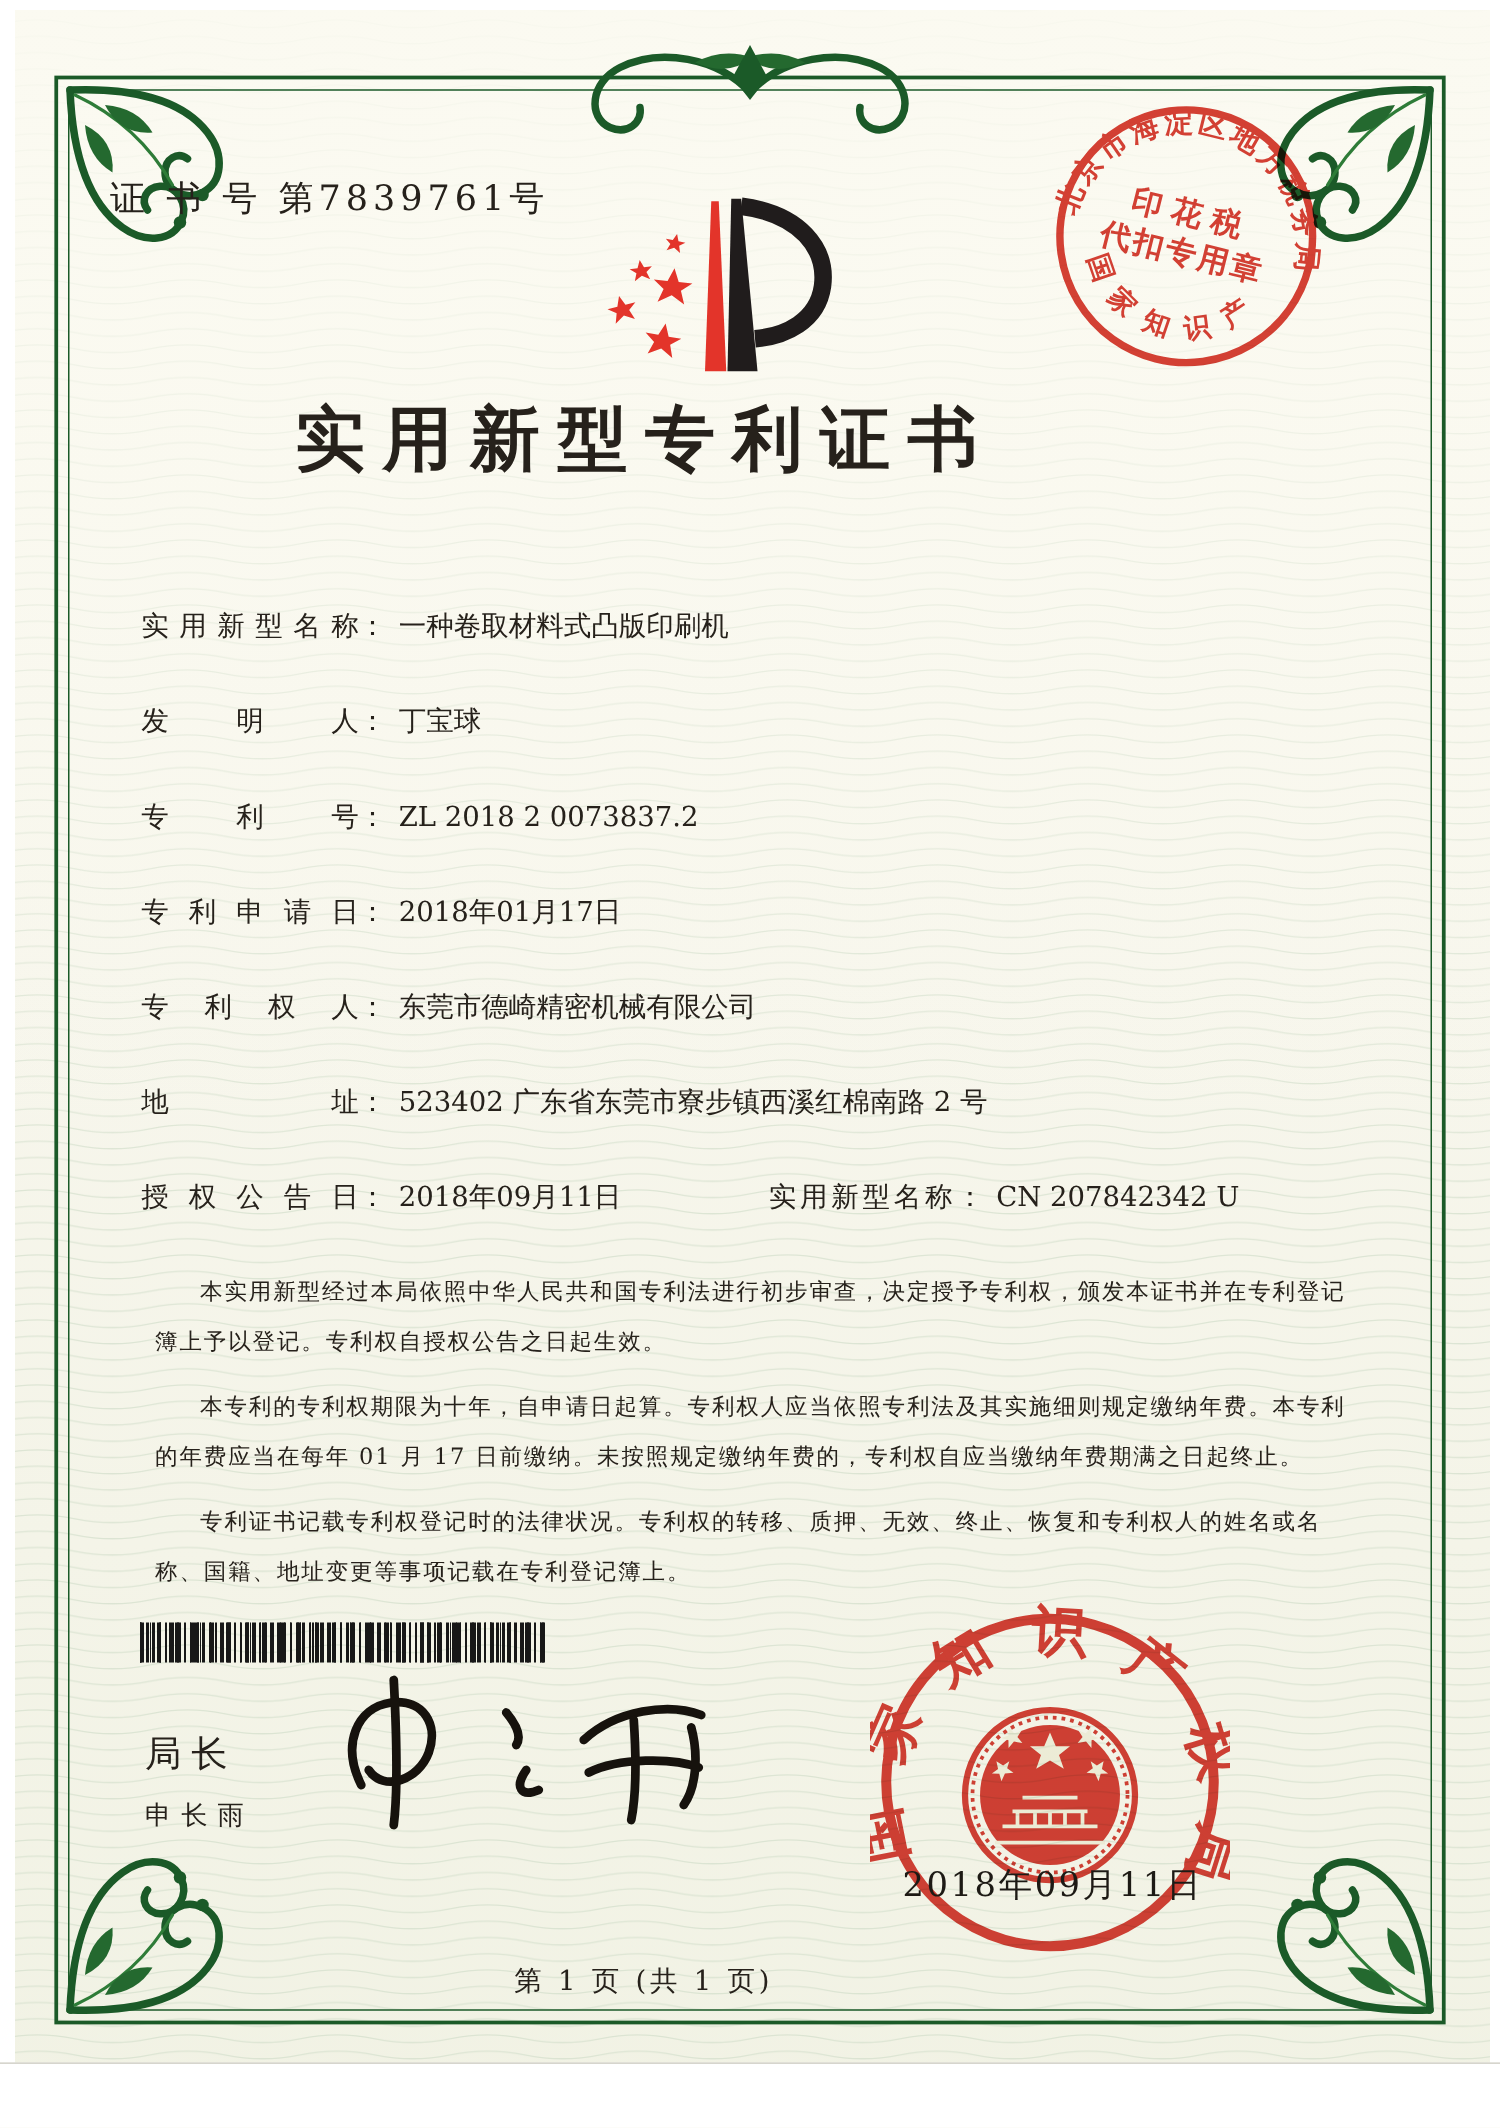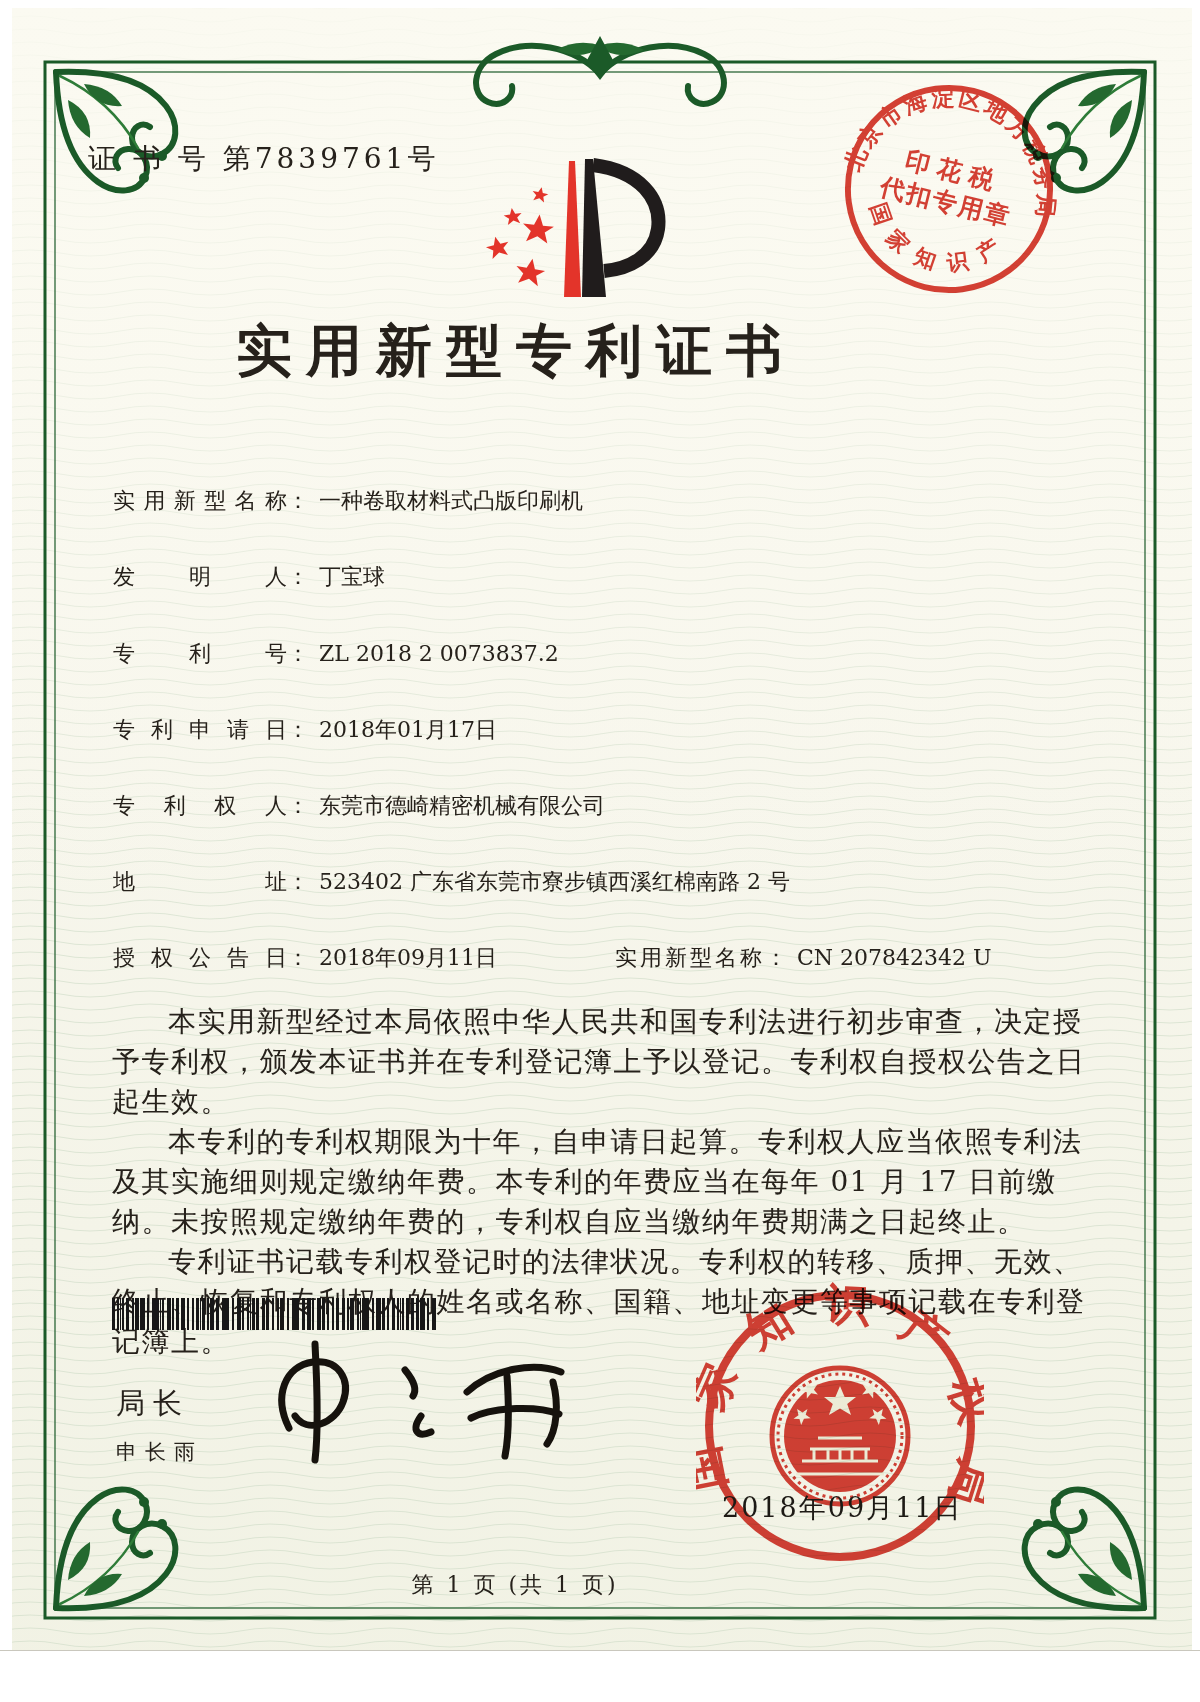--- a/index.html
+++ b/index.html
@@ -14,21 +14,21 @@
 
   .title{left:0;top:302px;width:1008px;text-align:center;margin:12px;
          font-size:56px;font-weight:700;letter-spacing:14px;}
 
   .frow{left:113px;font-size:22px;white-space:nowrap;}
   .flabel{display:inline-block;width:174px;text-align:justify;text-align-last:justify;}
   .fcolon{margin-right:10px;}
   .grant-right{left:615px;}
 
   .paras{left:112px;top:1002px;width:978px;}
-  .paras p{margin:0;font-size:28px;line-height:40px;text-indent:2em;letter-spacing:1.5px;}
+  .paras p{margin:12px;font-size:18px;line-height:40px;text-indent:2em;letter-spacing:1.5px;}
 
   .barcode{left:112px;top:1298px;width:324px;height:32px;
     background-image:
       repeating-linear-gradient(90deg,#171717 0 2px,transparent 2px 5px),
       repeating-linear-gradient(90deg,#171717 0 1px,transparent 1px 8px),
       repeating-linear-gradient(90deg,#171717 0 3px,transparent 3px 14px),
       repeating-linear-gradient(90deg,#171717 0 1px,transparent 1px 23px);}
 
   .signer-title{left:116px;top:1384px;font-size:29px;letter-spacing:8px;}
   .signer-name{left:116px;top:1438px;font-size:21px;letter-spacing:8px;}

